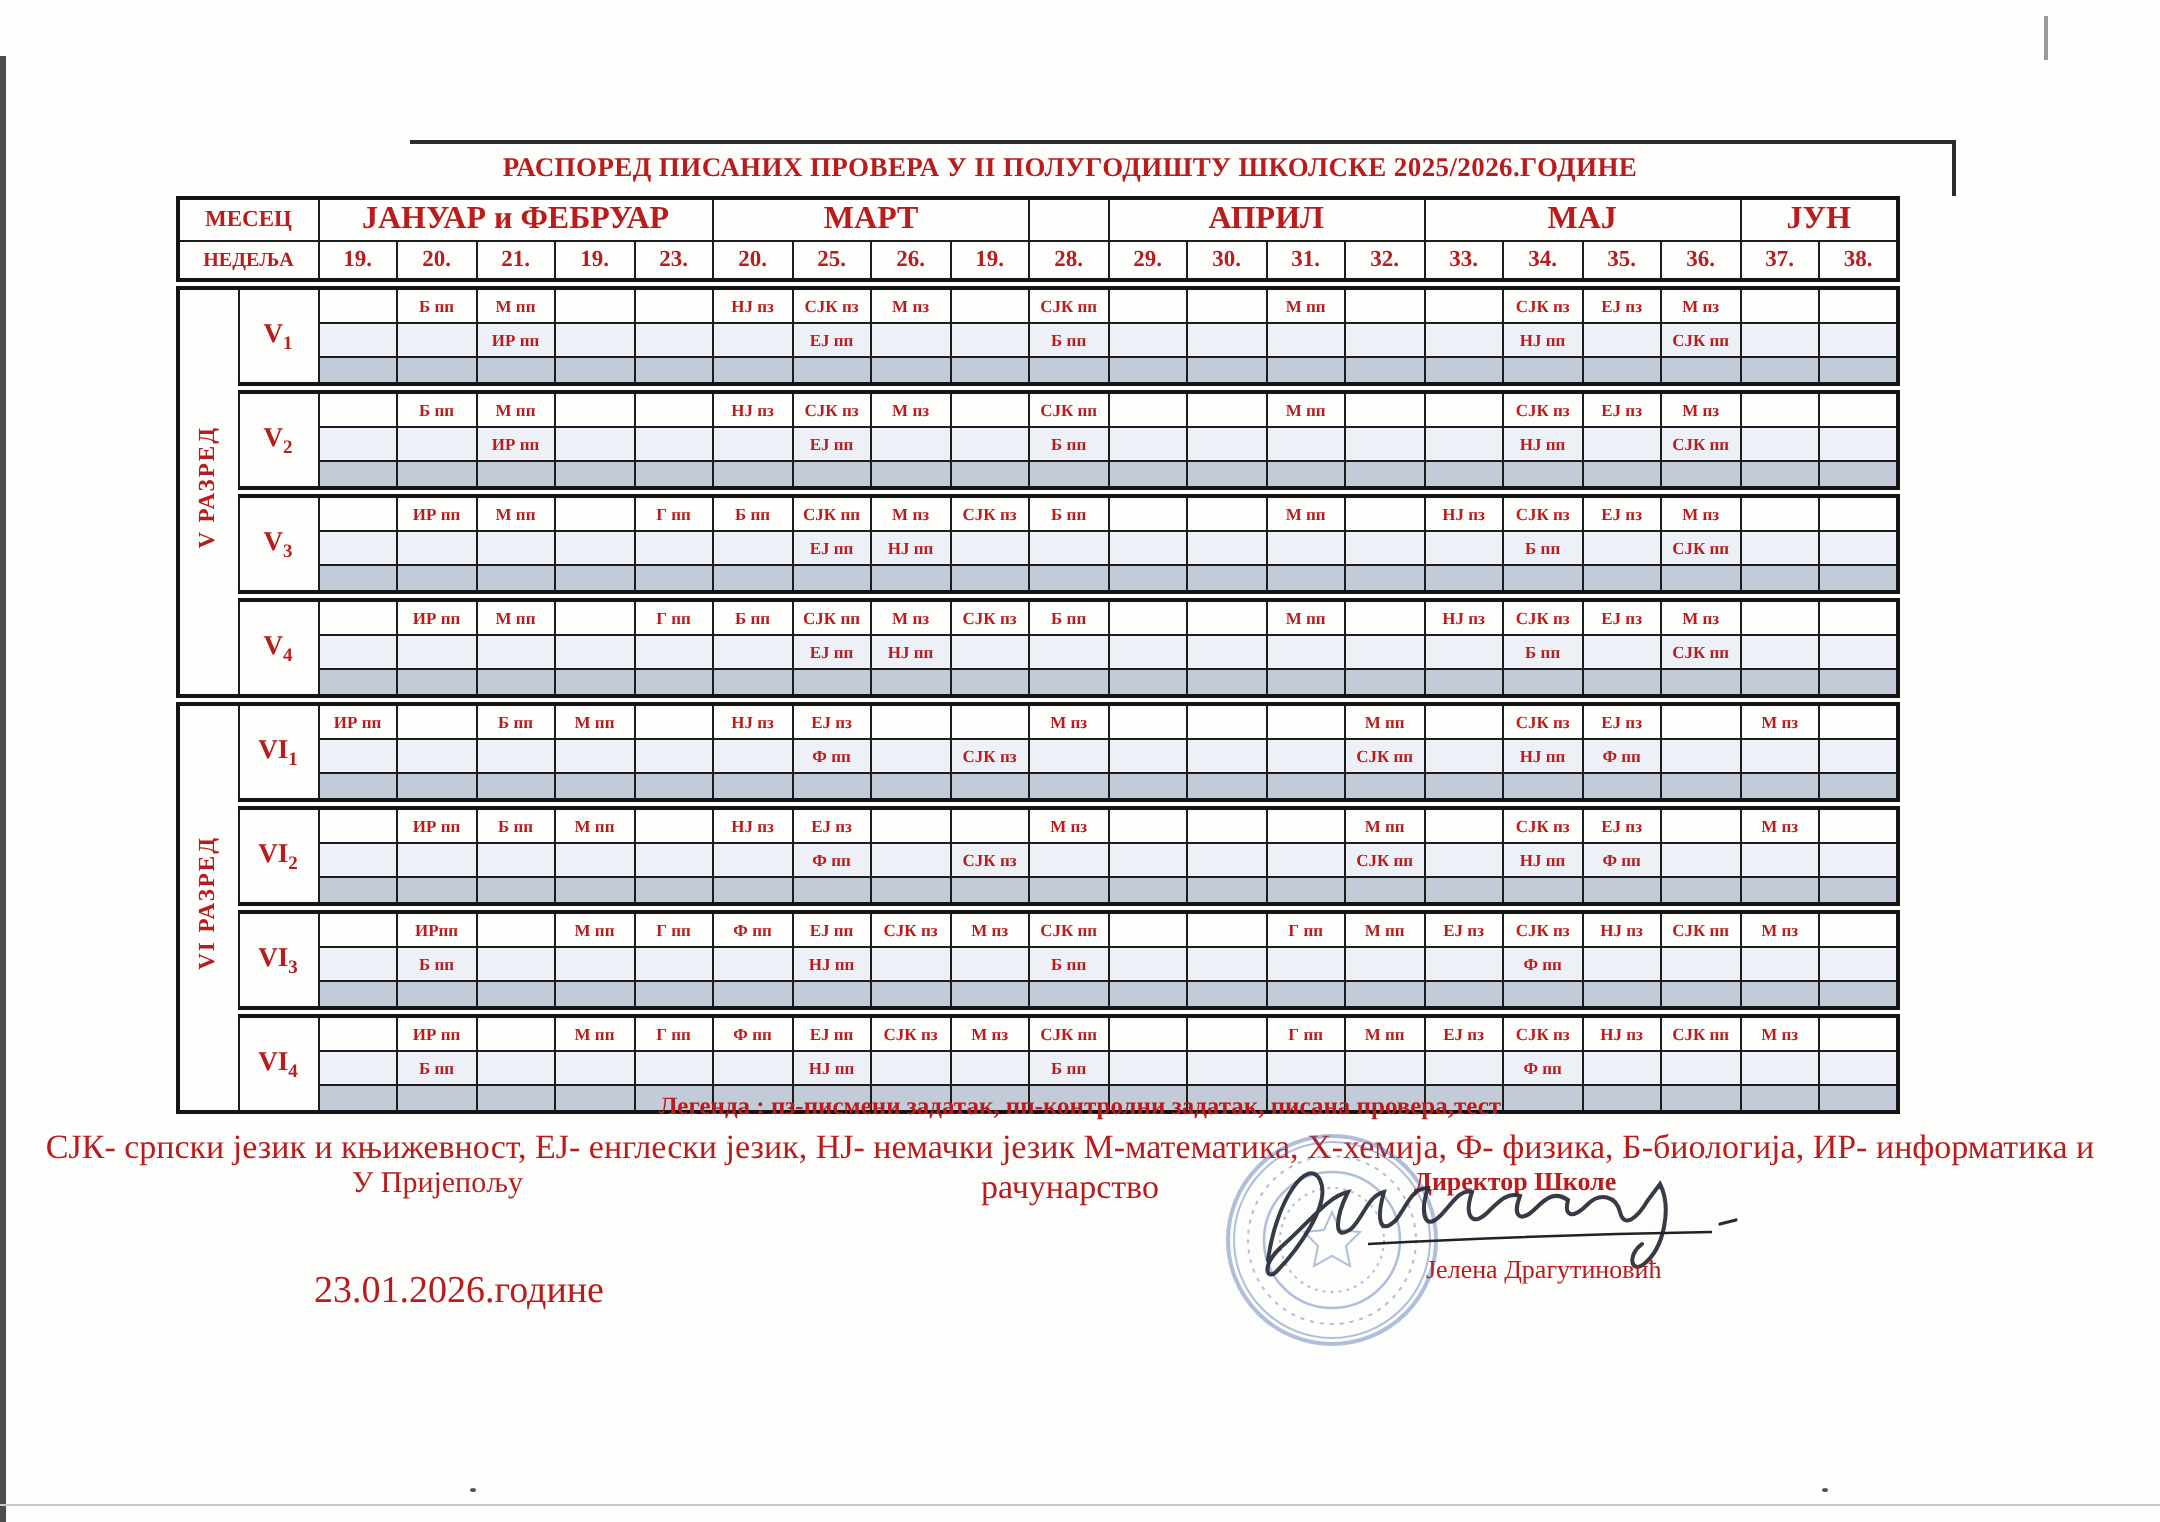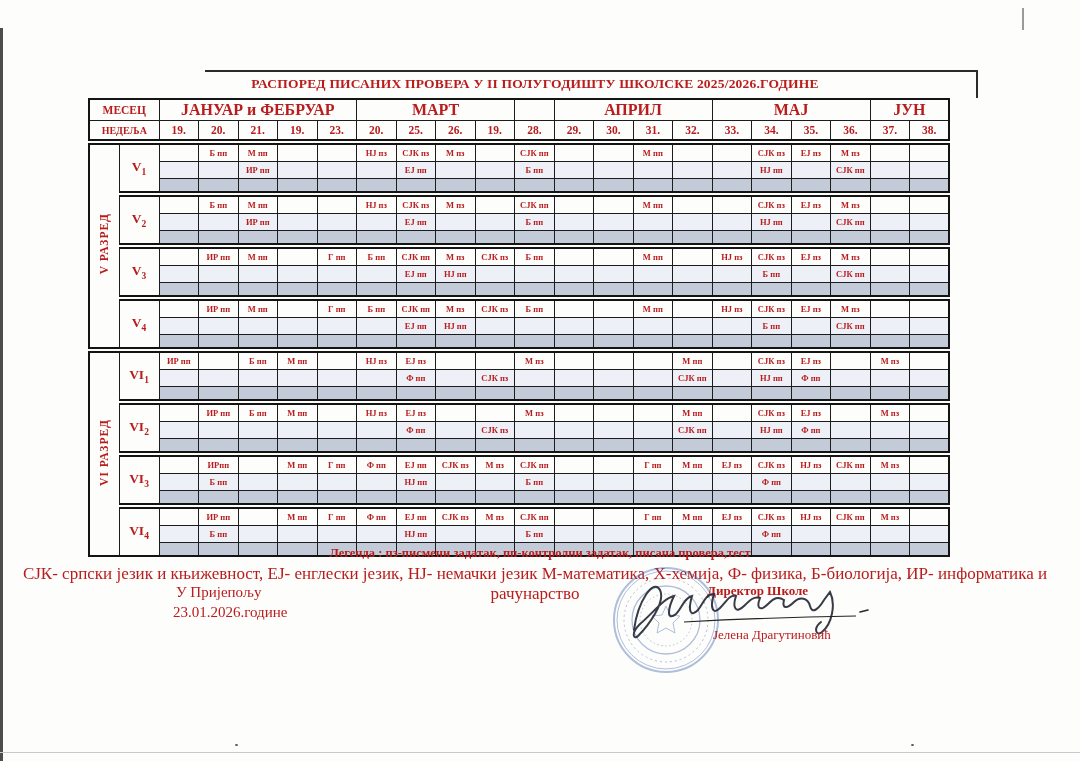--- a/index.html
+++ b/index.html
@@ -50,21 +50,21 @@
     writing-mode:vertical-rl;transform:rotate(180deg);
     font-weight:bold;font-size:11.5px;letter-spacing:1px;white-space:nowrap;display:inline-block;
   }
   td.class-cell{background:#fdfdfc;font-weight:bold;font-size:13.5px;margin-left:32px;}
   td.class-cell sub{font-size:9.5px;}
 
   .legend-line1{position:absolute;left:40px;top:546px;width:1000px;text-align:center;font-weight:bold;font-size:12.5px;}
   .legend-line2{position:absolute;left:15px;top:564px;width:1040px;text-align:center;font-size:17px;}
 
   .footer-place{position:absolute;left:157px;top:584px;font-size:15px;margin-left:19px;}
-  .footer-date{position:absolute;left:157px;top:604px;font-size:15px;margin-left:16px;}
+  .footer-date{position:absolute;left:157px;top:635px;font-size:19px;}
   .director-title{position:absolute;left:707px;top:583px;font-size:13px;font-weight:bold;}
   .director-name{position:absolute;left:701px;top:627px;font-size:13px;margin-left:12px;}
 
   .stamp{position:absolute;left:608px;top:562px;width:116px;height:116px;opacity:.42;}
   .signature{position:absolute;left:620px;top:572px;width:250px;height:70px;}
 </style>
 </head>
 <body>
 
 <div class="page">

